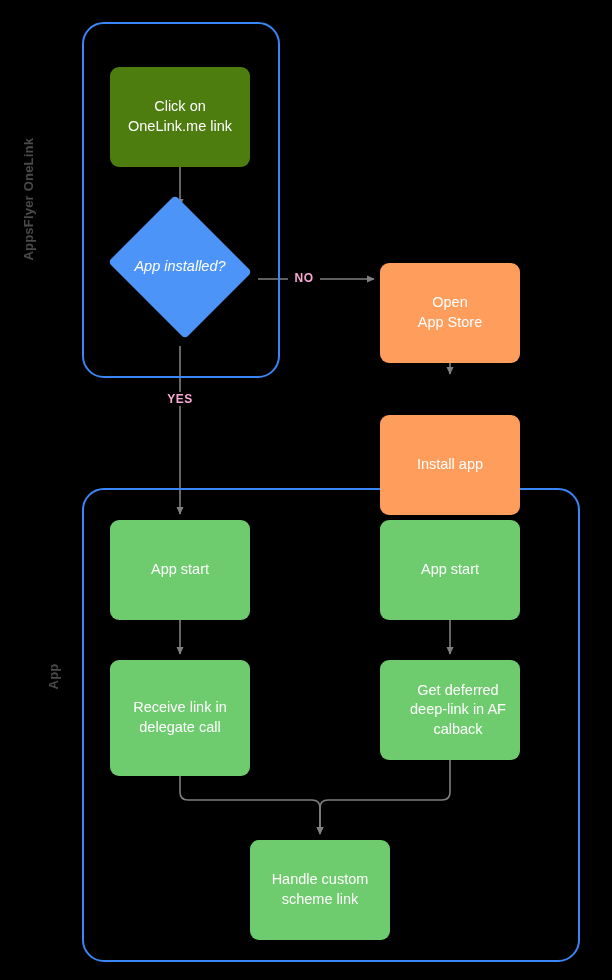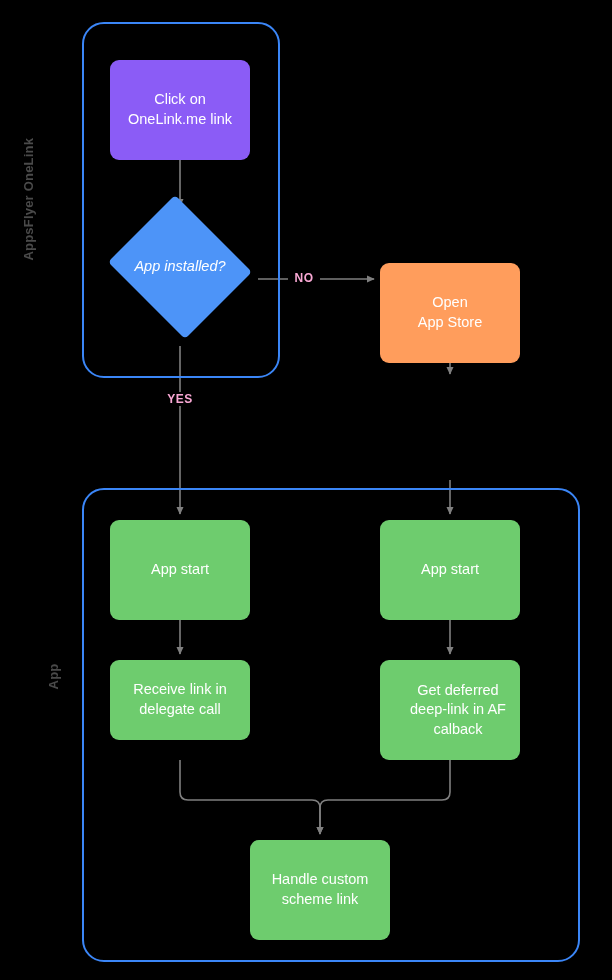--- a/index.html
+++ b/index.html
@@ -53,21 +53,21 @@
     align-items: center;
     justify-content: center;
     text-align: center;
     color: #ffffff;
     font-size: 14.5px;
     line-height: 1.35;
     border-radius: 9px;
     padding: 4px 8px;
     white-space: pre-line;
   }
-  .node.blue   { background: #8b5cf6; }
+  .node.blue   { background: #4d7c0f; margin-top: 7px; }
   .node.orange { background: #ff9d5c; margin-top: 35px; }
   .node.green  { background: #6ecc6e; }
 
   .decision-wrap {
     position: absolute;
     display: flex;
     align-items: center;
     justify-content: center;
   }
   .decision-shape {
@@ -142,26 +142,27 @@
 OneLink.me link</div>
 
   <div class="decision-wrap" style="left:103px; top:200px; width:154px; height:134px;font-style:italic;">
     <div class="decision-shape"></div>
     <div class="decision-text">App installed?</div>
   </div>
 
   <div class="node orange" style="left:380px; top:228px; width:140px; height:100px;">Open
 App Store</div>
 
+  <div class="node orange" style="left:380px; top:380px; width:140px; height:100px;">Install app</div>
 
   <div class="node green" style="left:110px; top:520px; width:140px; height:100px;">App start</div>
 
   <div class="node green" style="left:380px; top:520px; width:140px; height:100px;">App start</div>
 
-  <div class="node green" style="left:110px; top:660px; width:140px; height:80px;">Receive link in
+  <div class="node green" style="left:110px; top:660px; width:140px; height:116px;">Receive link in
 delegate call</div>
 
   <div class="node green" style="left:380px; top:660px; width:140px; height:100px;padding-left:24px;">Get deferred
 deep-link in AF
 calback</div>
 
   <div class="node green" style="left:250px; top:840px; width:140px; height:100px;">Handle custom
 scheme link</div>
 
   <div class="edge-label" style="left:288px; top:271px; width:32px; background:#000000;">NO</div>

